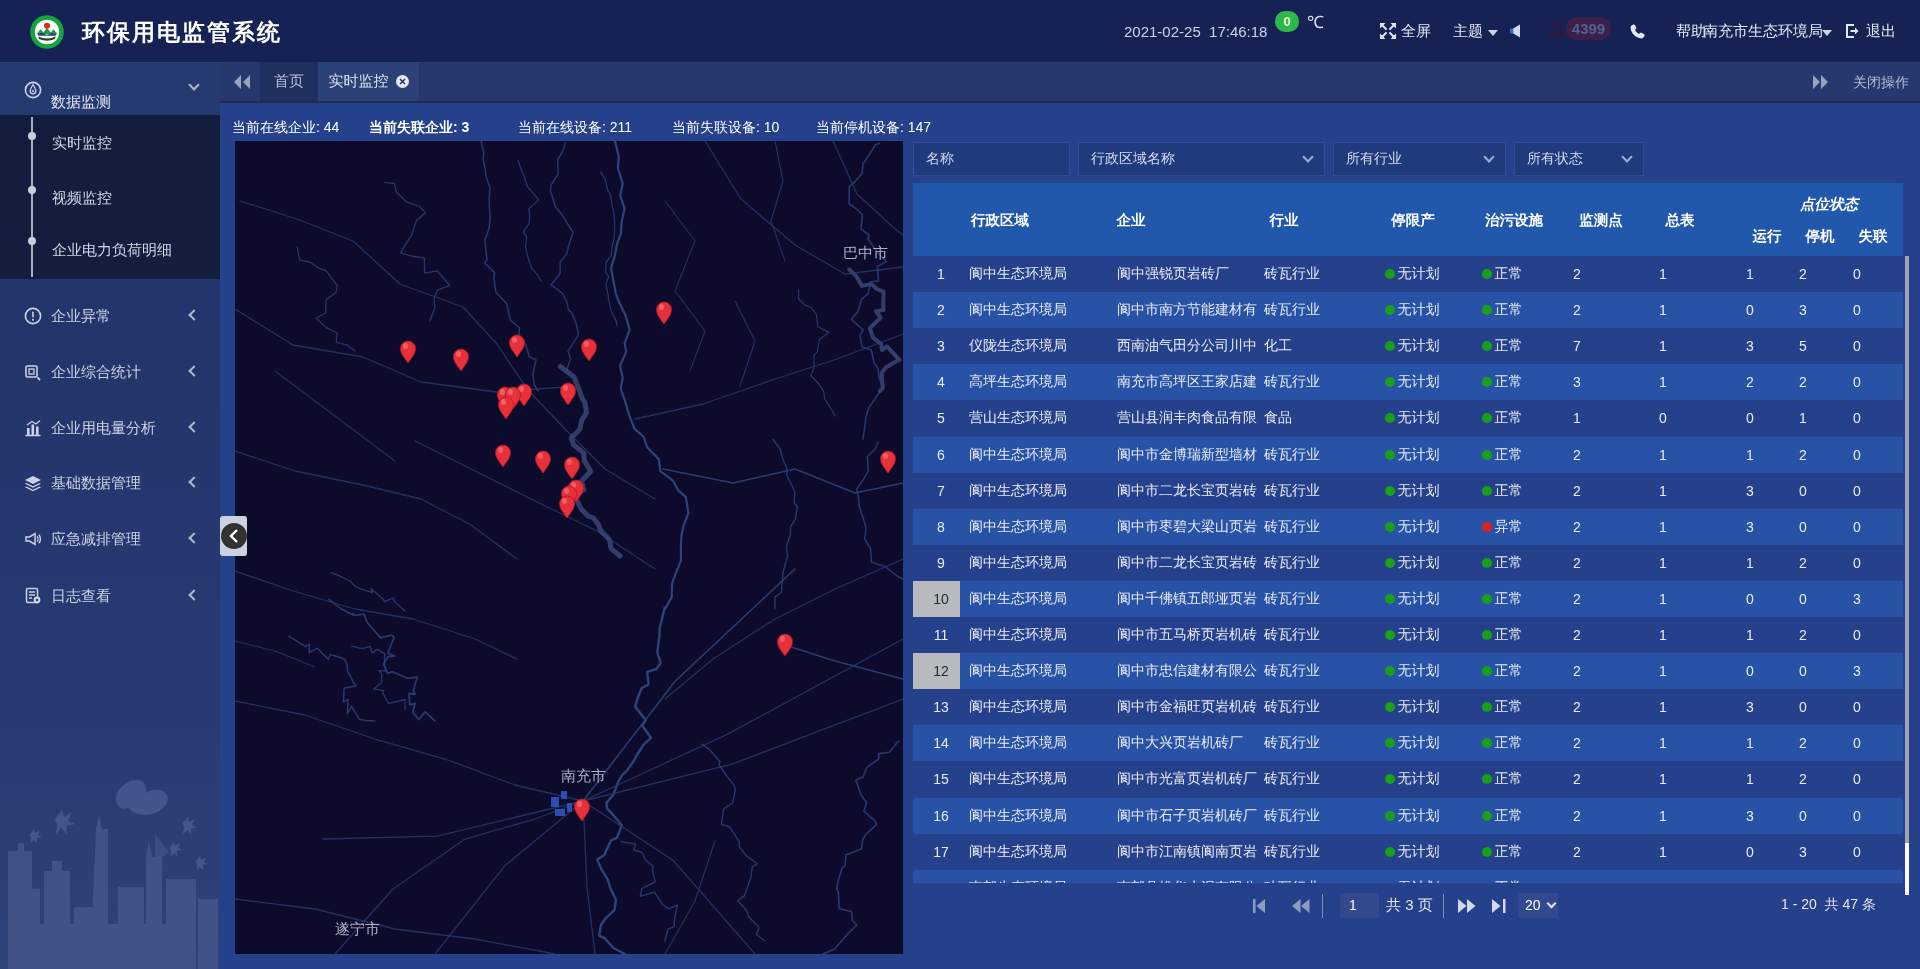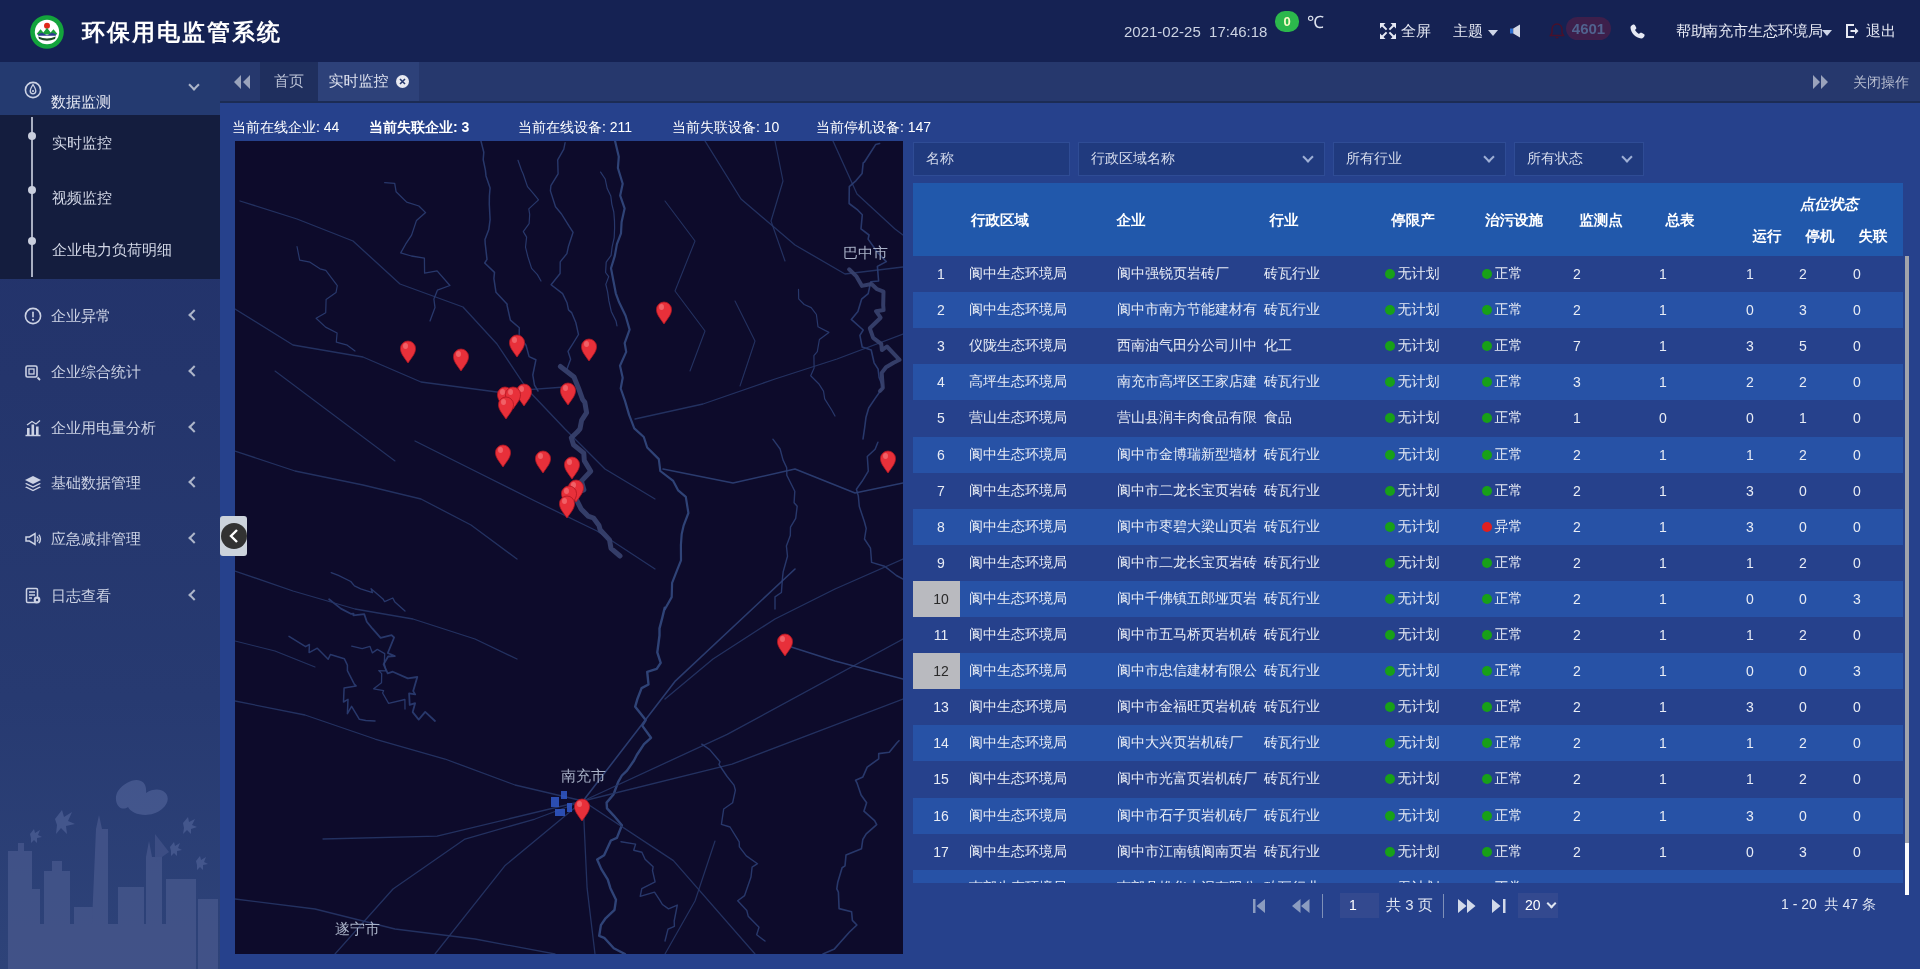--- a/index.html
+++ b/index.html
@@ -99,21 +99,21 @@
 <path d="M0 4.5 L3 4.5 L3 9.5 L0 9.5 Z" fill="#2f6fd0"></path>
 <path d="M3.2 4.5 L10 0.5 L10 13.5 L3.2 9.5 Z" fill="#d4d9e6"></path>
       </svg>
     </div>
 <div class="tbr" style="left:1549px;">
       <svg width="16" height="17" viewBox="0 0 16 17">
 <path d="M8 1 C11 1 13 3.5 13 6.5 L13 10 L14.5 12.5 L1.5 12.5 L3 10 L3 6.5 C3 3.5 5 1 8 1 Z" fill="none" stroke="#49112b" stroke-width="1.5"></path>
 <path d="M6.5 14 a1.5 1.5 0 0 0 3 0 Z" fill="#49112b"></path>
       </svg>
     </div>
-<div class="tbr" style="left:1566px;top:17px;height:23px;width:45px;background:rgba(125,25,62,0.38);border-radius:12px;justify-content:center;color:#50628e;font-size:15px;font-weight:bold;">4601</div>
+<div class="tbr" style="left:1566px;top:17px;height:23px;width:45px;background:rgba(125,25,62,0.38);border-radius:12px;justify-content:center;color:#50628e;font-size:15px;font-weight:bold;">4399</div>
 <div class="tbr" style="left:1630px;">
       <svg width="15" height="15" viewBox="0 0 15 15">
 <path d="M3.2 0.5 C4 0.2 4.6 0.5 5 1.2 L6.2 3.4 C6.5 4 6.4 4.6 5.9 5.1 L5 6 C5.6 7.3 7.7 9.4 9 10 L9.9 9.1 C10.4 8.6 11 8.5 11.6 8.8 L13.8 10 C14.5 10.4 14.8 11 14.5 11.8 C14.1 13 12.9 14.6 11.2 14.5 C8.4 14.3 5.8 12.8 4 11 C2.2 9.2 0.7 6.6 0.5 3.8 C0.4 2.1 2 0.9 3.2 0.5 Z" fill="#e6e9f4"></path>
       </svg>
     </div>
 <div class="tbr" style="left:1651px;margin-left:25px;">帮助</div>
 <div class="tbr" style="left:1703px;">南充市生态环境局</div>
 <div class="tbr" style="left:1822px;top:2px;">
       <span style="display:inline-block;width:0;height:0;border-left:5px solid transparent;border-right:5px solid transparent;border-top:6px solid #cfd6e8;"></span>
     </div>

